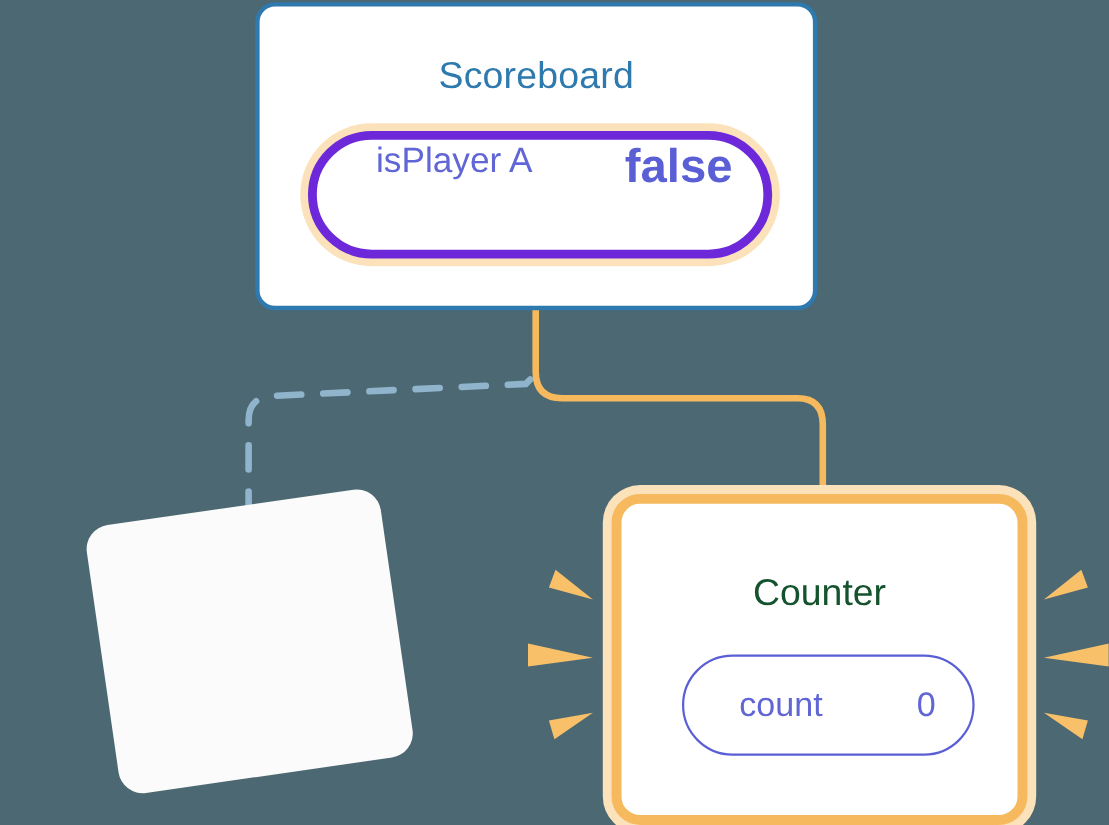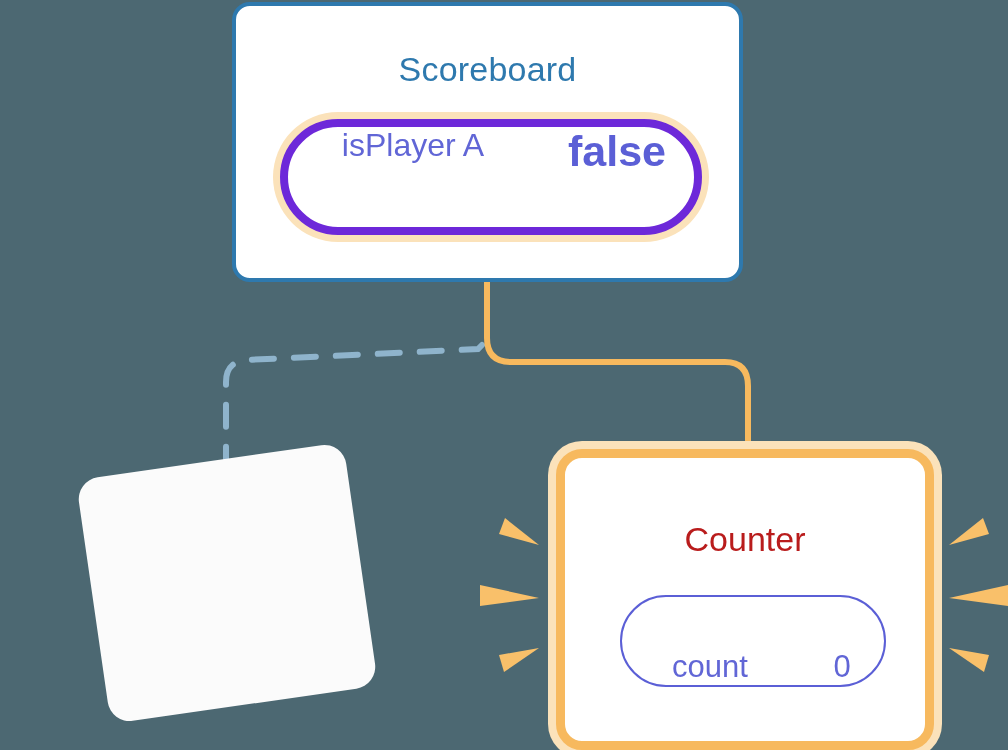--- a/index.html
+++ b/index.html
@@ -104,36 +104,36 @@
     border-radius: 26px;
     box-sizing: border-box;
     box-shadow: 0 0 0 8px #fbe2ba;
     z-index: 5;
   }
   .title-counter {
     position: absolute;
     left: 0; right: 0;
     top: 62px;
     text-align: center;
-    color: #b91c1c;
+    color: #14532d;
     font-size: 34px;
     font-weight: 400;
   }
   .pill-cool {
     position: absolute;
     left: 55px;
     top: 137px;
     width: 266px;
     height: 92px;
     border-radius: 46px;
     background: #ffffff;
     border: 2px solid #5b5fd6;
     box-sizing: border-box;
     display: flex;
-    align-items: flex-end;
+    align-items: center;
     overflow: hidden;
   }
   .pill-cool .cell-key {
     flex: 0 0 176px;
     display: flex;
     align-items: center;
     justify-content: center;
     color: #6166d6;
     font-size: 31px;
   }

